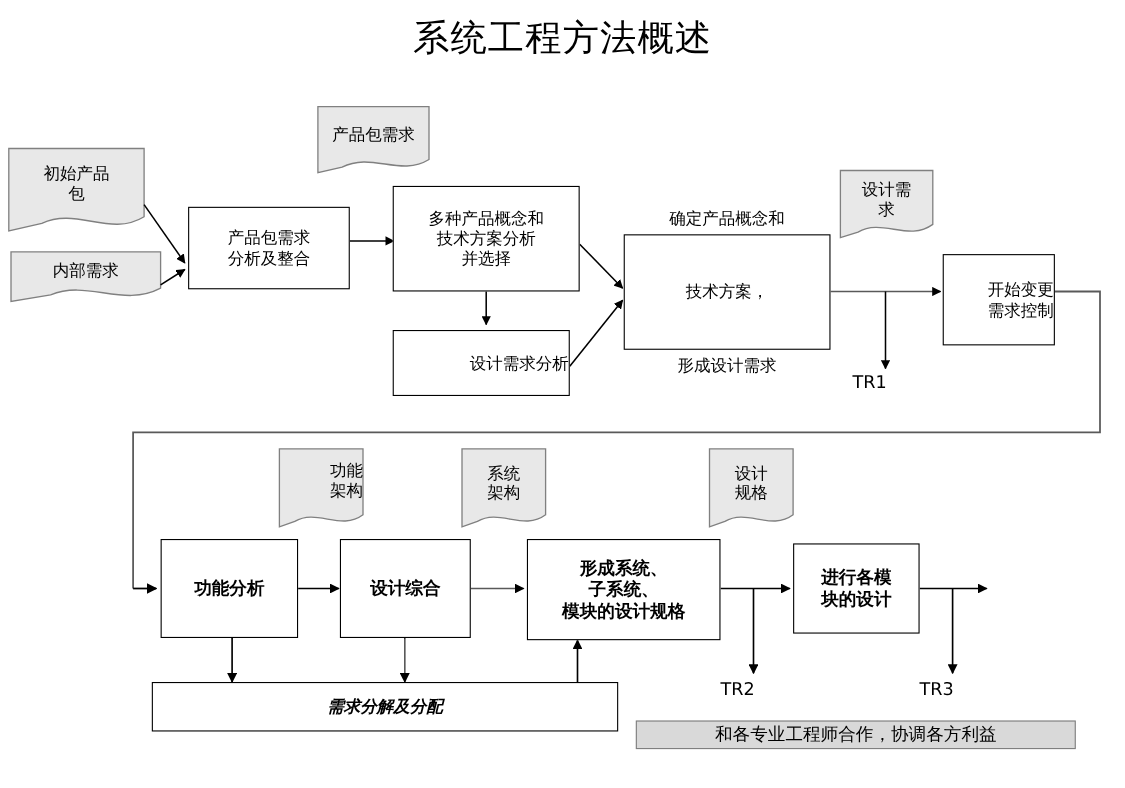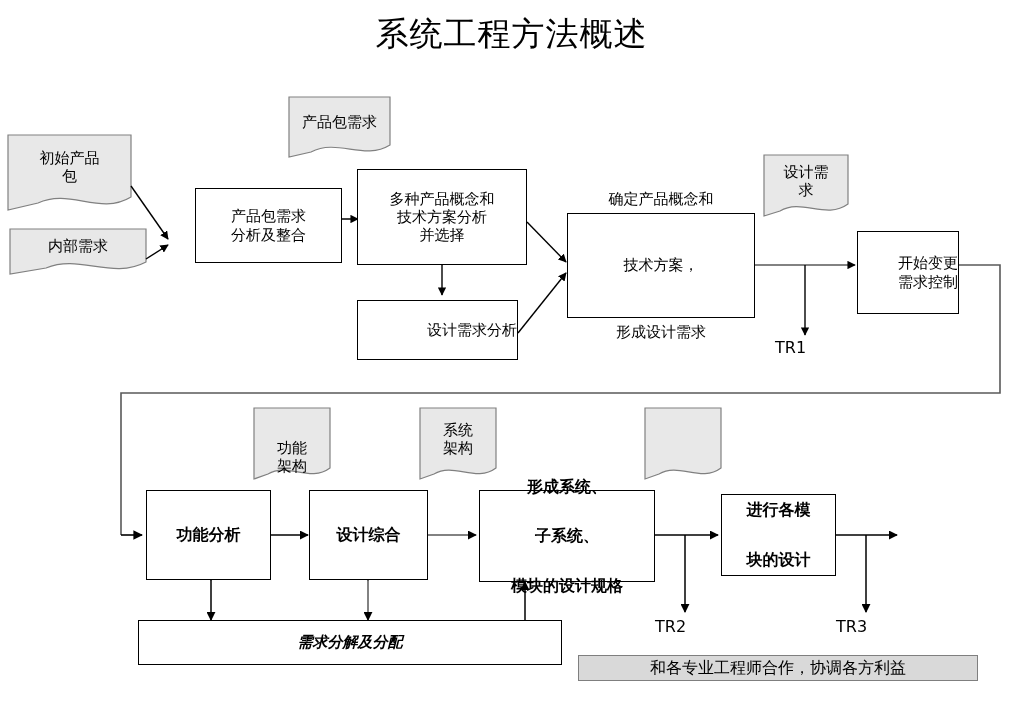--- a/index.html
+++ b/index.html
@@ -39,21 +39,20 @@
   .proc {
     border: 1.3px solid #000000;
     background: #ffffff;
     font-size: 15px;
   }
   .proc-bold {
     border: 1.6px solid #000000;
     background: #ffffff;
     font-size: 16px;
     font-weight: bold;
-    gap: 30px;
   }
   .bar-bold {
     border: 1.6px solid #000000;
     background: #ffffff;
     font-size: 15px;
     font-weight: bold;
     font-style: italic;
   }
   .bar-gray {
     border: 1.3px solid #7f7f7f;
@@ -174,32 +173,36 @@
   <div class="doc-label" style="left:289px; top:99px; width:101px; height:46px; flex-direction:row;">
     <span>产品包</span>
     <span>需求</span>
   </div>
 
   <div class="doc-label" style="left:764px; top:157px; width:84px; height:47px; flex-direction:column;">
     <span>设计需</span>
     <span>求</span>
   </div>
 
-  <div class="doc-label" style="left:254px; top:428px; width:76px; height:58px; flex-direction:column;">
+  <div class="doc-label" style="left:254px; top:408px; width:76px; height:58px; flex-direction:column;align-items:flex-end;">
     <span>功能</span>
     <span>架构</span>
   </div>
 
   <div class="doc-label" style="left:420px; top:410px; width:76px; height:58px; flex-direction:column;">
     <span>系统</span>
     <span>架构</span>
   </div>
 
-
-  <div class="node proc" style="left:171px; top:188px; width:147px; height:75px; flex-direction:column;margin-left:24px;">
+  <div class="doc-label" style="left:645px; top:410px; width:76px; height:58px; flex-direction:column;">
+    <span>设计</span>
+    <span>规格</span>
+  </div>
+
+  <div class="node proc" style="left:171px; top:188px; width:147px; height:75px; flex-direction:column;">
     <span>产品包需求</span>
     <span>分析及整合</span>
   </div>
 
   <div class="node proc" style="left:357px; top:169px; width:170px; height:96px; flex-direction:column;">
     <span>多种产品概念和</span>
     <span>技术方案分析</span>
     <span>并选择</span>
   </div>
 

